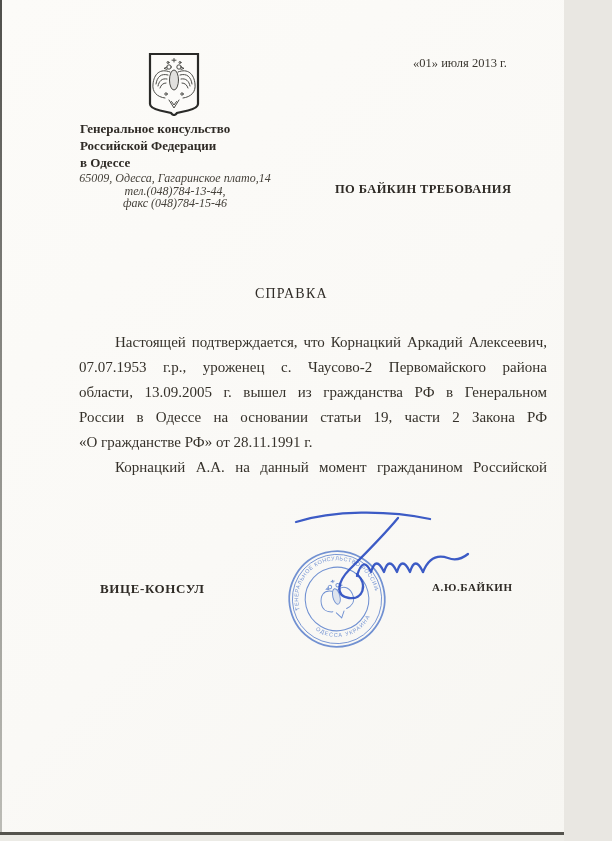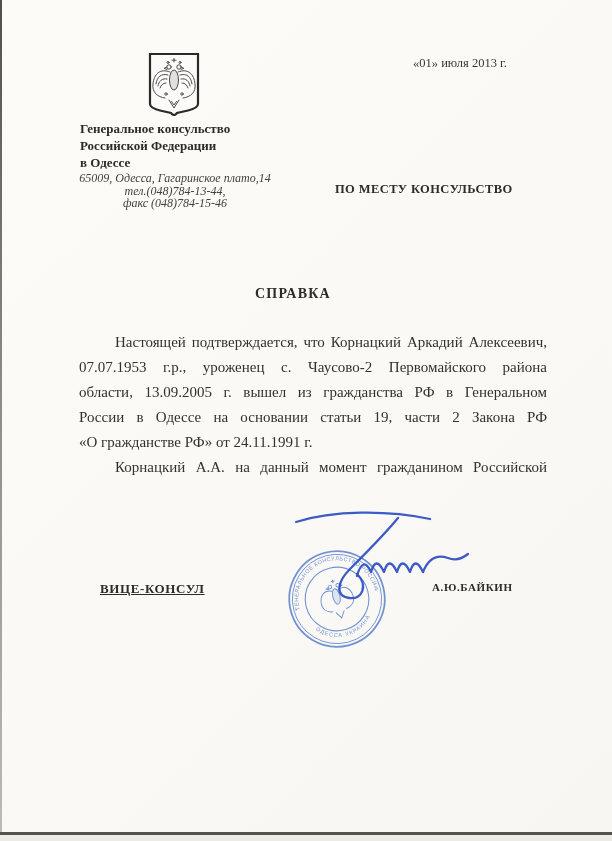--- a/index.html
+++ b/index.html
@@ -1,44 +1,44 @@
 <!DOCTYPE html>
 <html><head>
 <meta charset="utf-8">
 <style>
   html,body{margin:0;padding:0;background:#e9e7e2;}
   .page{
-    position:relative;width:612px;height:841px;overflow:hidden;
+    position:relative;width:564px;height:841px;overflow:hidden;
     background:linear-gradient(135deg,#fcfbf8 0%,#faf9f6 55%,#f7f6f2 100%);
     font-family:"Liberation Serif","DejaVu Serif",serif;
     color:#34302a;
   }
   .scan-edge-left{position:absolute;left:0;top:0;width:2px;height:835px;
     background:linear-gradient(to bottom,#4f4f4b,#8a8a85 45%,#bcbcb6);}
   .scan-edge-bottom{position:absolute;left:0;top:832px;width:612px;height:3px;background:#54534d;}
   .scan-edge-under{position:absolute;left:0;top:835px;width:612px;height:6px;background:#ecebe6;}
 
   .doc-date{position:absolute;left:413px;top:56px;font-size:12.5px;color:#3a362f;}
   .letterhead-org{position:absolute;left:80px;top:120px;width:190px;
     font-weight:bold;font-size:13px;line-height:17px;color:#2f2b26;}
   .letterhead-addr{position:absolute;left:62px;top:172px;width:226px;text-align:center;
     font-style:italic;font-size:12px;line-height:12.5px;color:#45413a;}
   .recipient{position:absolute;left:335px;top:182px;font-weight:bold;font-size:12.5px;
     letter-spacing:.4px;color:#2f2b26;}
-  .doc-title{position:absolute;left:255px;top:286px;font-weight:bold;font-size:14px;
+  .doc-title{position:absolute;left:255px;top:286px;font-weight:normal;font-size:14px;
     letter-spacing:1.2px;color:#2f2b26;}
 
   .doc-body{position:absolute;left:79px;top:330px;width:468px;font-size:15px;color:#35312a;}
   .bline{width:468px;height:25px;line-height:25px;overflow:hidden;
     text-align:justify;text-align-last:justify;}
   .bline.last{text-align-last:left;}
   .bline.first{text-indent:36px;}
 
   .sign-position{position:absolute;left:100px;top:581px;font-weight:bold;font-size:13px;
-    letter-spacing:.6px;color:#2f2b26;text-decoration:underline;}
+    letter-spacing:.6px;color:#2f2b26;}
   .sign-name{position:absolute;left:432px;top:581px;font-weight:bold;font-size:11px;
     letter-spacing:.6px;color:#2f2b26;}
 
   .coat-of-arms{position:absolute;left:148px;top:52px;}
   .stamp{position:absolute;left:284px;top:546px;transform:rotate(-14deg);opacity:.85;}
   .stamp text{font-family:"Liberation Sans","DejaVu Sans",sans-serif;}
   .signature{position:absolute;left:278px;top:500px;opacity:.92;}
 </style>
 </head>
 <body>
@@ -76,30 +76,30 @@
     <div>Российской Федерации</div>
     <div>в Одессе</div>
   </div>
 
   <div class="letterhead-addr">
     <div>65009, Одесса, Гагаринское плато,14</div>
     <div>тел.(048)784-13-44,</div>
     <div>факс (048)784-15-46</div>
   </div>
 
-  <div class="recipient">ПО МЕСТУ КОНСУЛЬСТВО</div>
+  <div class="recipient">ПО БАЙКИН ТРЕБОВАНИЯ</div>
 
   <div class="doc-title">СПРАВКА</div>
 
   <div class="doc-body">
     <div class="bline first">Настоящей подтверждается, что Корнацкий Аркадий Алексеевич,</div>
     <div class="bline">07.07.1953 г.р., уроженец с. Чаусово-2 Первомайского района Николаевской</div>
     <div class="bline">области, 13.09.2005 г. вышел из гражданства РФ в Генеральном консульстве</div>
     <div class="bline">России в Одессе на основании статьи 19, части 2 Закона РФ</div>
-    <div class="bline last">«О гражданстве РФ» от 24.11.1991 г.</div>
+    <div class="bline last">«О гражданстве РФ» от 28.11.1991 г.</div>
     <div class="bline first">Корнацкий А.А. на данный момент гражданином Российской</div>
   </div>
 
   <svg class="stamp" width="106" height="106" viewBox="0 0 120 120">
     <g stroke="#5b80cc" fill="none">
       <circle cx="60" cy="60" r="54" stroke-width="2"></circle>
       <circle cx="60" cy="60" r="50.5" stroke-width="1"></circle>
       <circle cx="60" cy="60" r="36" stroke-width="1.2"></circle>
     </g>
     <defs>

